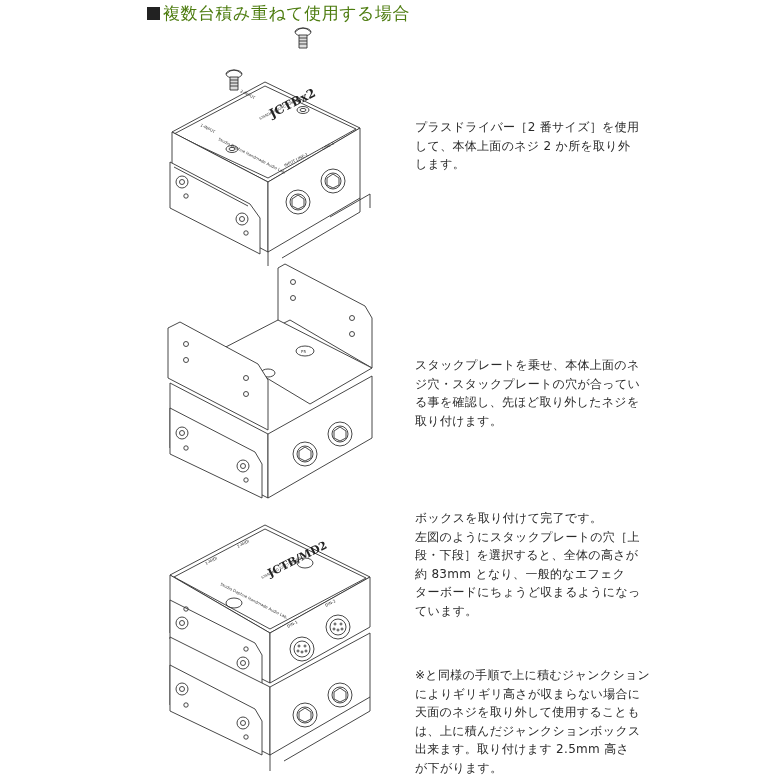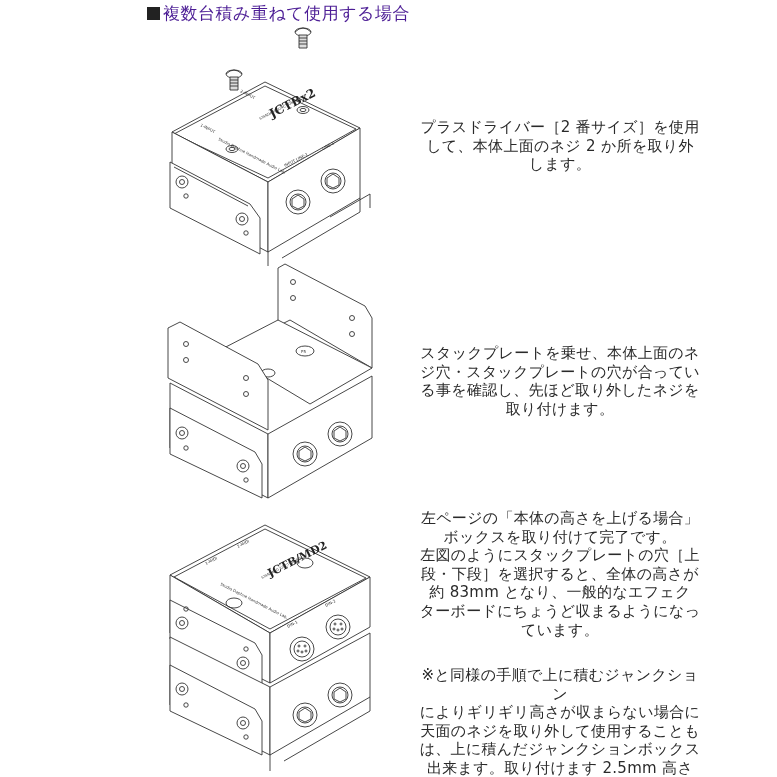--- a/index.html
+++ b/index.html
@@ -1,23 +1,23 @@
 <!DOCTYPE html>
 <html><head>
 <meta charset="utf-8">
 <style>
   html, body { margin: 0; padding: 0; background: #ffffff; }
   body { width: 777px; height: 777px; position: relative; overflow: hidden;
          font-family: "DejaVu Sans", "Liberation Sans", sans-serif; color: #222; }
-  .title { position: absolute; left: 147px; top: 2px; font-size: 17px; letter-spacing: 0.5px; color: #4c1d95; white-space: nowrap; }
+  .title { position: absolute; left: 147px; top: 2px; font-size: 17px; letter-spacing: 0.5px; color: #4d7c0f; white-space: nowrap; }
   .title .sq { display: inline-block; width: 13px; height: 13px; background: #222; margin-right: 3px; vertical-align: -1px; }
-  .para { position: absolute; left: 415px; width: 290px; font-size: 15px; line-height: 18.6px; color: #2a2a2a; letter-spacing: 0.3px; text-align: center; }
+  .para { position: absolute; left: 415px; width: 290px; font-size: 12px; line-height: 18.6px; color: #2a2a2a; letter-spacing: 0.3px; }
   .para p { margin: 0; }
   .step1 { top: 118px; }
-  .step2 { top: 346px; font-family: Liberation Mono, monospace; }
+  .step2 { top: 356px; }
   .step3 { top: 509px; }
   .note { top: 666px; }
   .fig { position: absolute; }
   .fig svg { display: block; }
   .fig svg * { vector-effect: non-scaling-stroke; }
   .lbl { font-family: "DejaVu Sans", sans-serif; fill: #333; }
   .model { font-family: "DejaVu Serif", serif; fill: #222; font-weight: bold; }
 </style>
 </head>
 <body>
@@ -200,21 +200,20 @@
 </div>
 
 <div class="para step2">
   <p>スタックプレートを乗せ、本体上面のネ</p>
   <p>ジ穴・スタックプレートの穴が合ってい</p>
   <p>る事を確認し、先ほど取り外したネジを</p>
   <p>取り付けます。</p>
 </div>
 
 <div class="para step3">
-  <p>左ページの「本体の高さを上げる場合」</p>
   <p>ボックスを取り付けて完了です。</p>
   <p>左図のようにスタックプレートの穴［上</p>
   <p>段・下段］を選択すると、全体の高さが</p>
   <p>約 83mm となり、一般的なエフェク</p>
   <p>ターボードにちょうど収まるようになっ</p>
   <p>ています。</p>
 </div>
 
 <div class="para note">
   <p>※と同様の手順で上に積むジャンクション</p>

